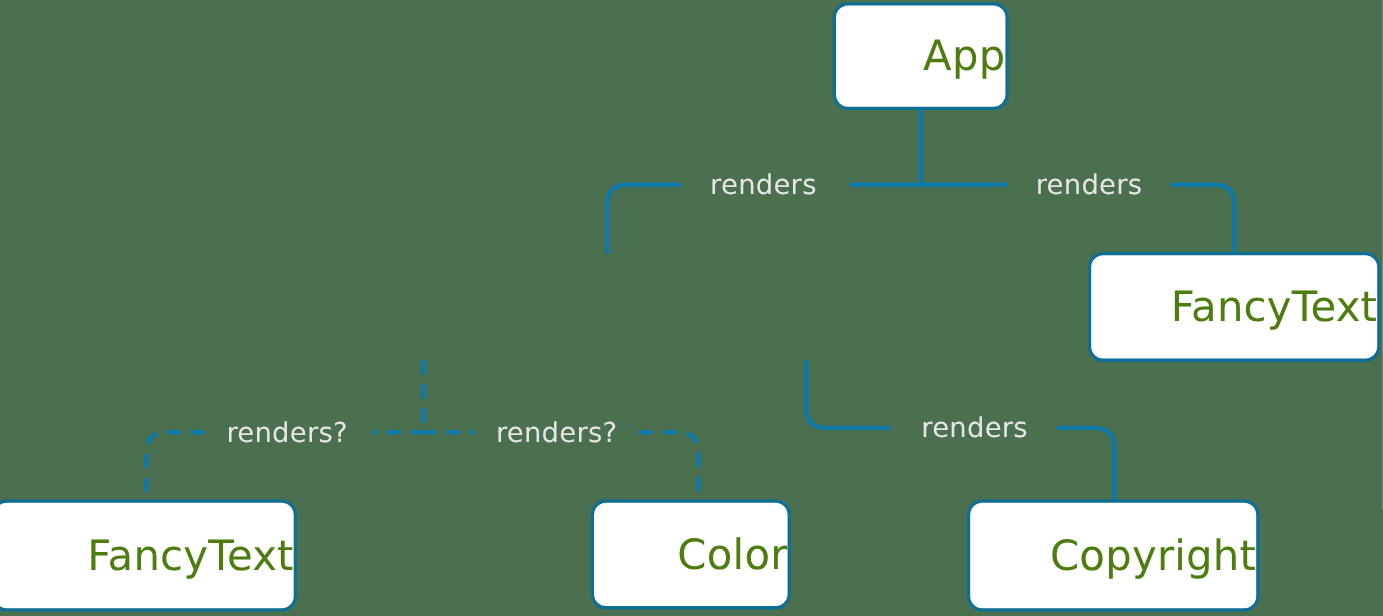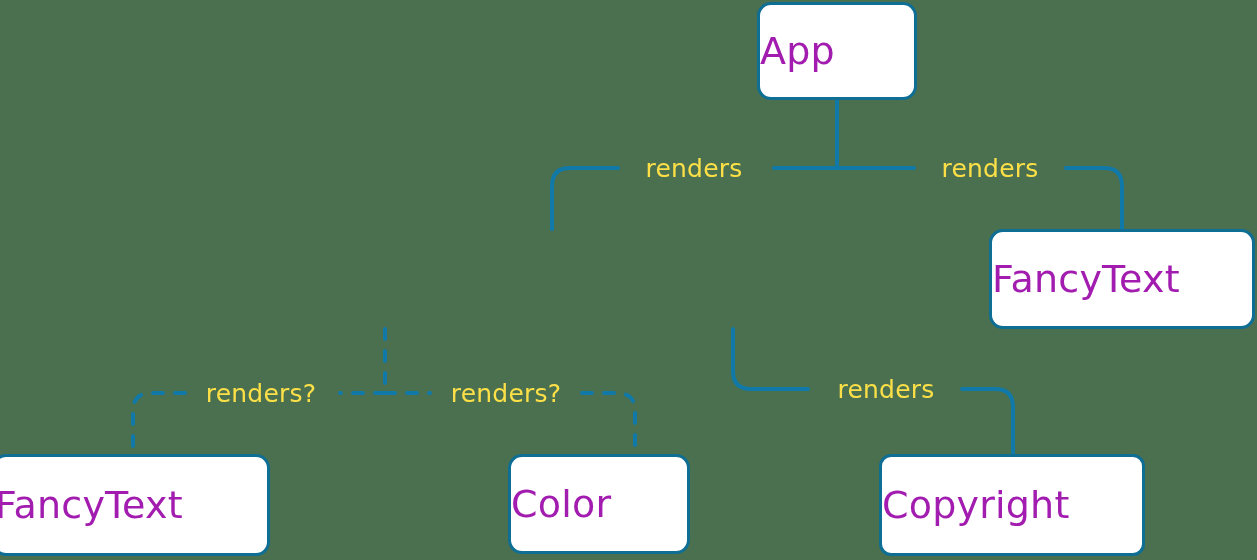--- a/index.html
+++ b/index.html
@@ -26,30 +26,30 @@
     height: 560px;
   }
   .node {
     position: absolute;
     background: #ffffff;
     border: 3px solid #0f6e94;
     border-radius: 14px;
     box-sizing: border-box;
     display: flex;
     align-items: center;
-    justify-content: flex-start;
-    color: #a21caf;
+    justify-content: flex-end;
+    color: #4d7c0f;
     font-family: "DejaVu Sans", sans-serif;
     font-weight: 400;
     letter-spacing: 0.2px;
     white-space: nowrap;
   }
   .edge-label {
     position: absolute;
-    color: #fde047;
+    color: #e5e5e5;
     font-family: "DejaVu Sans", sans-serif;
     font-size: 25px;
     font-weight: 500;
     white-space: nowrap;
     transform: translate(-50%, -50%);
     letter-spacing: 0.2px;
   }
 </style>
 </head>
 <body>
@@ -84,25 +84,25 @@
 
 
   <div class="node" style="left:989px; top:229px; width:266px; height:100px; font-size:38px;">
     <span>FancyText</span>
   </div>
 
   <div class="node" style="left:-8px; top:454px; width:278px; height:102px; font-size:38px;">
     <span>FancyText</span>
   </div>
 
-  <div class="node" style="left:508px; top:454px; width:182px; height:100px; font-size:38px;">
+  <div class="node" style="left:537px; top:454px; width:182px; height:100px; font-size:38px;">
     <span>Color</span>
   </div>
 
-  <div class="node" style="left:879px; top:454px; width:266px; height:102px; font-size:38px;border-radius:12px;">
+  <div class="node" style="left:879px; top:454px; width:266px; height:102px; font-size:38px;">
     <span>Copyright</span>
   </div>
 
   <div class="edge-label" style="left:694px; top:168px;">renders</div>
 
   <div class="edge-label" style="left:990px; top:168px;">renders</div>
 
   <div class="edge-label" style="left:261px; top:393px;">renders?</div>
 
   <div class="edge-label" style="left:506px; top:393px;">renders?</div>

